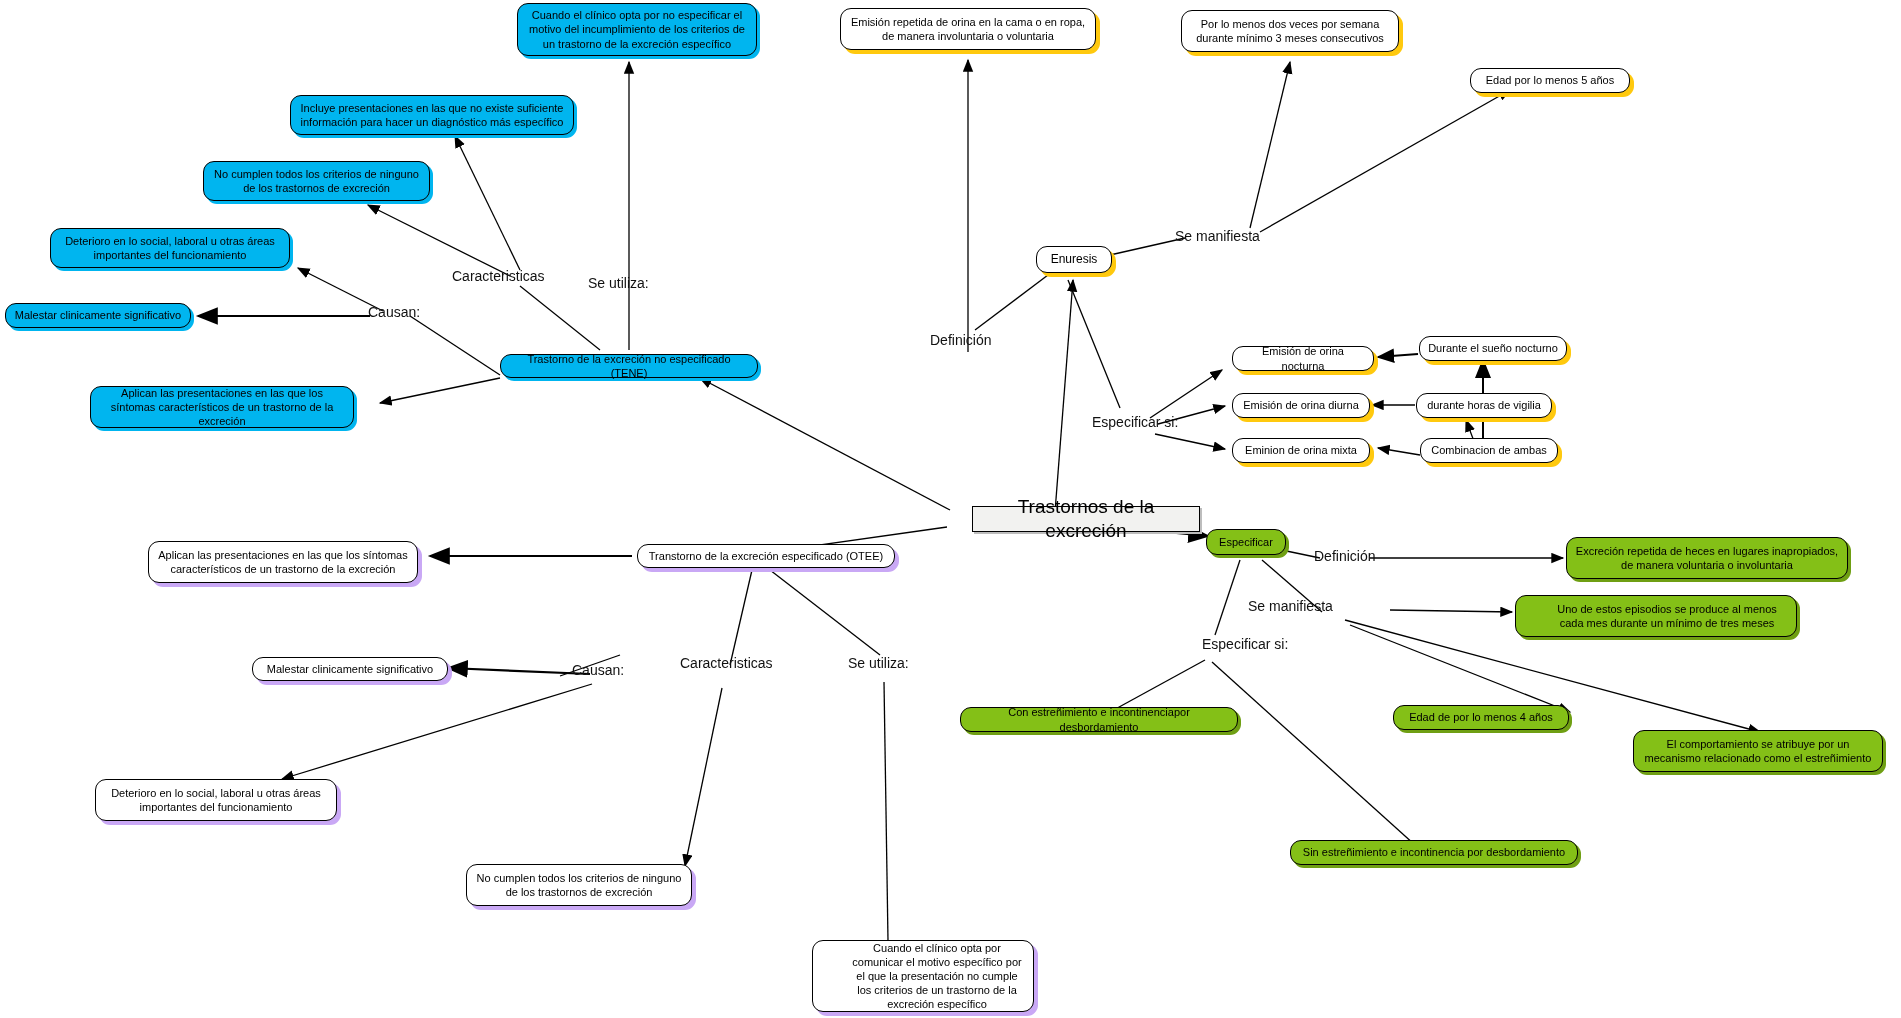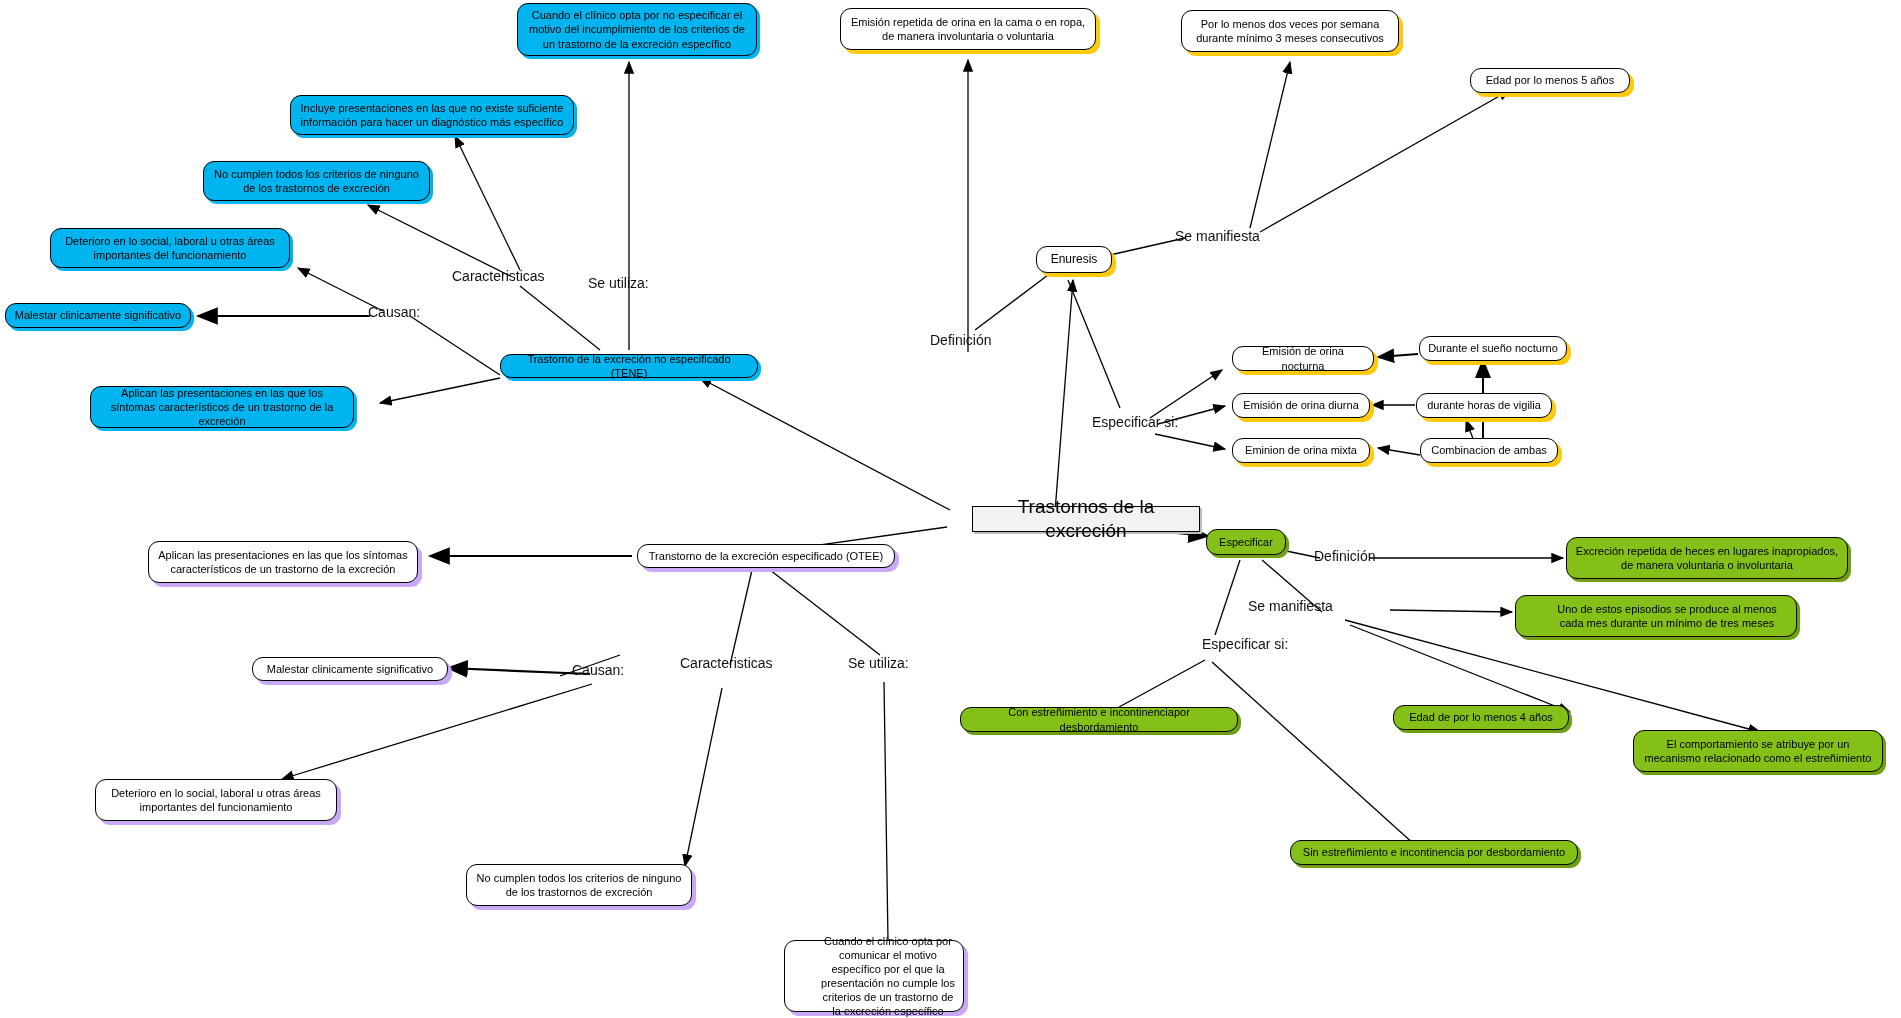--- a/index.html
+++ b/index.html
@@ -153,21 +153,21 @@
   </div>
 
   <div class="node n-purple fs11" style="left:252px;top:657px;width:196px;height:24px;">
     <span>Malestar clinicamente significativo</span>
   </div>
 
   <div class="node n-purple fs11" style="left:95px;top:779px;width:242px;height:42px;">
     <span>Deterioro en lo social, laboral u otras áreas importantes del funcionamiento</span>
   </div>
 
-  <div class="node n-purple fs11" style="left:784px;top:940px;width:180px;height:72px;padding-left:36px;">
+  <div class="node n-purple fs11" style="left:812px;top:940px;width:222px;height:72px;padding-left:36px;">
     <span>Cuando el clínico opta por comunicar el motivo específico por el que la presentación no cumple los criterios de un trastorno de la excreción específico</span>
   </div>
 
   <div class="node n-yellow fs12" style="left:1036px;top:246px;width:76px;height:27px;">
     <span>Enuresis</span>
   </div>
 
   <div class="label fs14" style="left:930px;top:332px;">Definición</div>
   <div class="label fs14" style="left:1175px;top:228px;">Se manifiesta</div>
   <div class="label fs14" style="left:1092px;top:414px;">Especificar si:</div>

